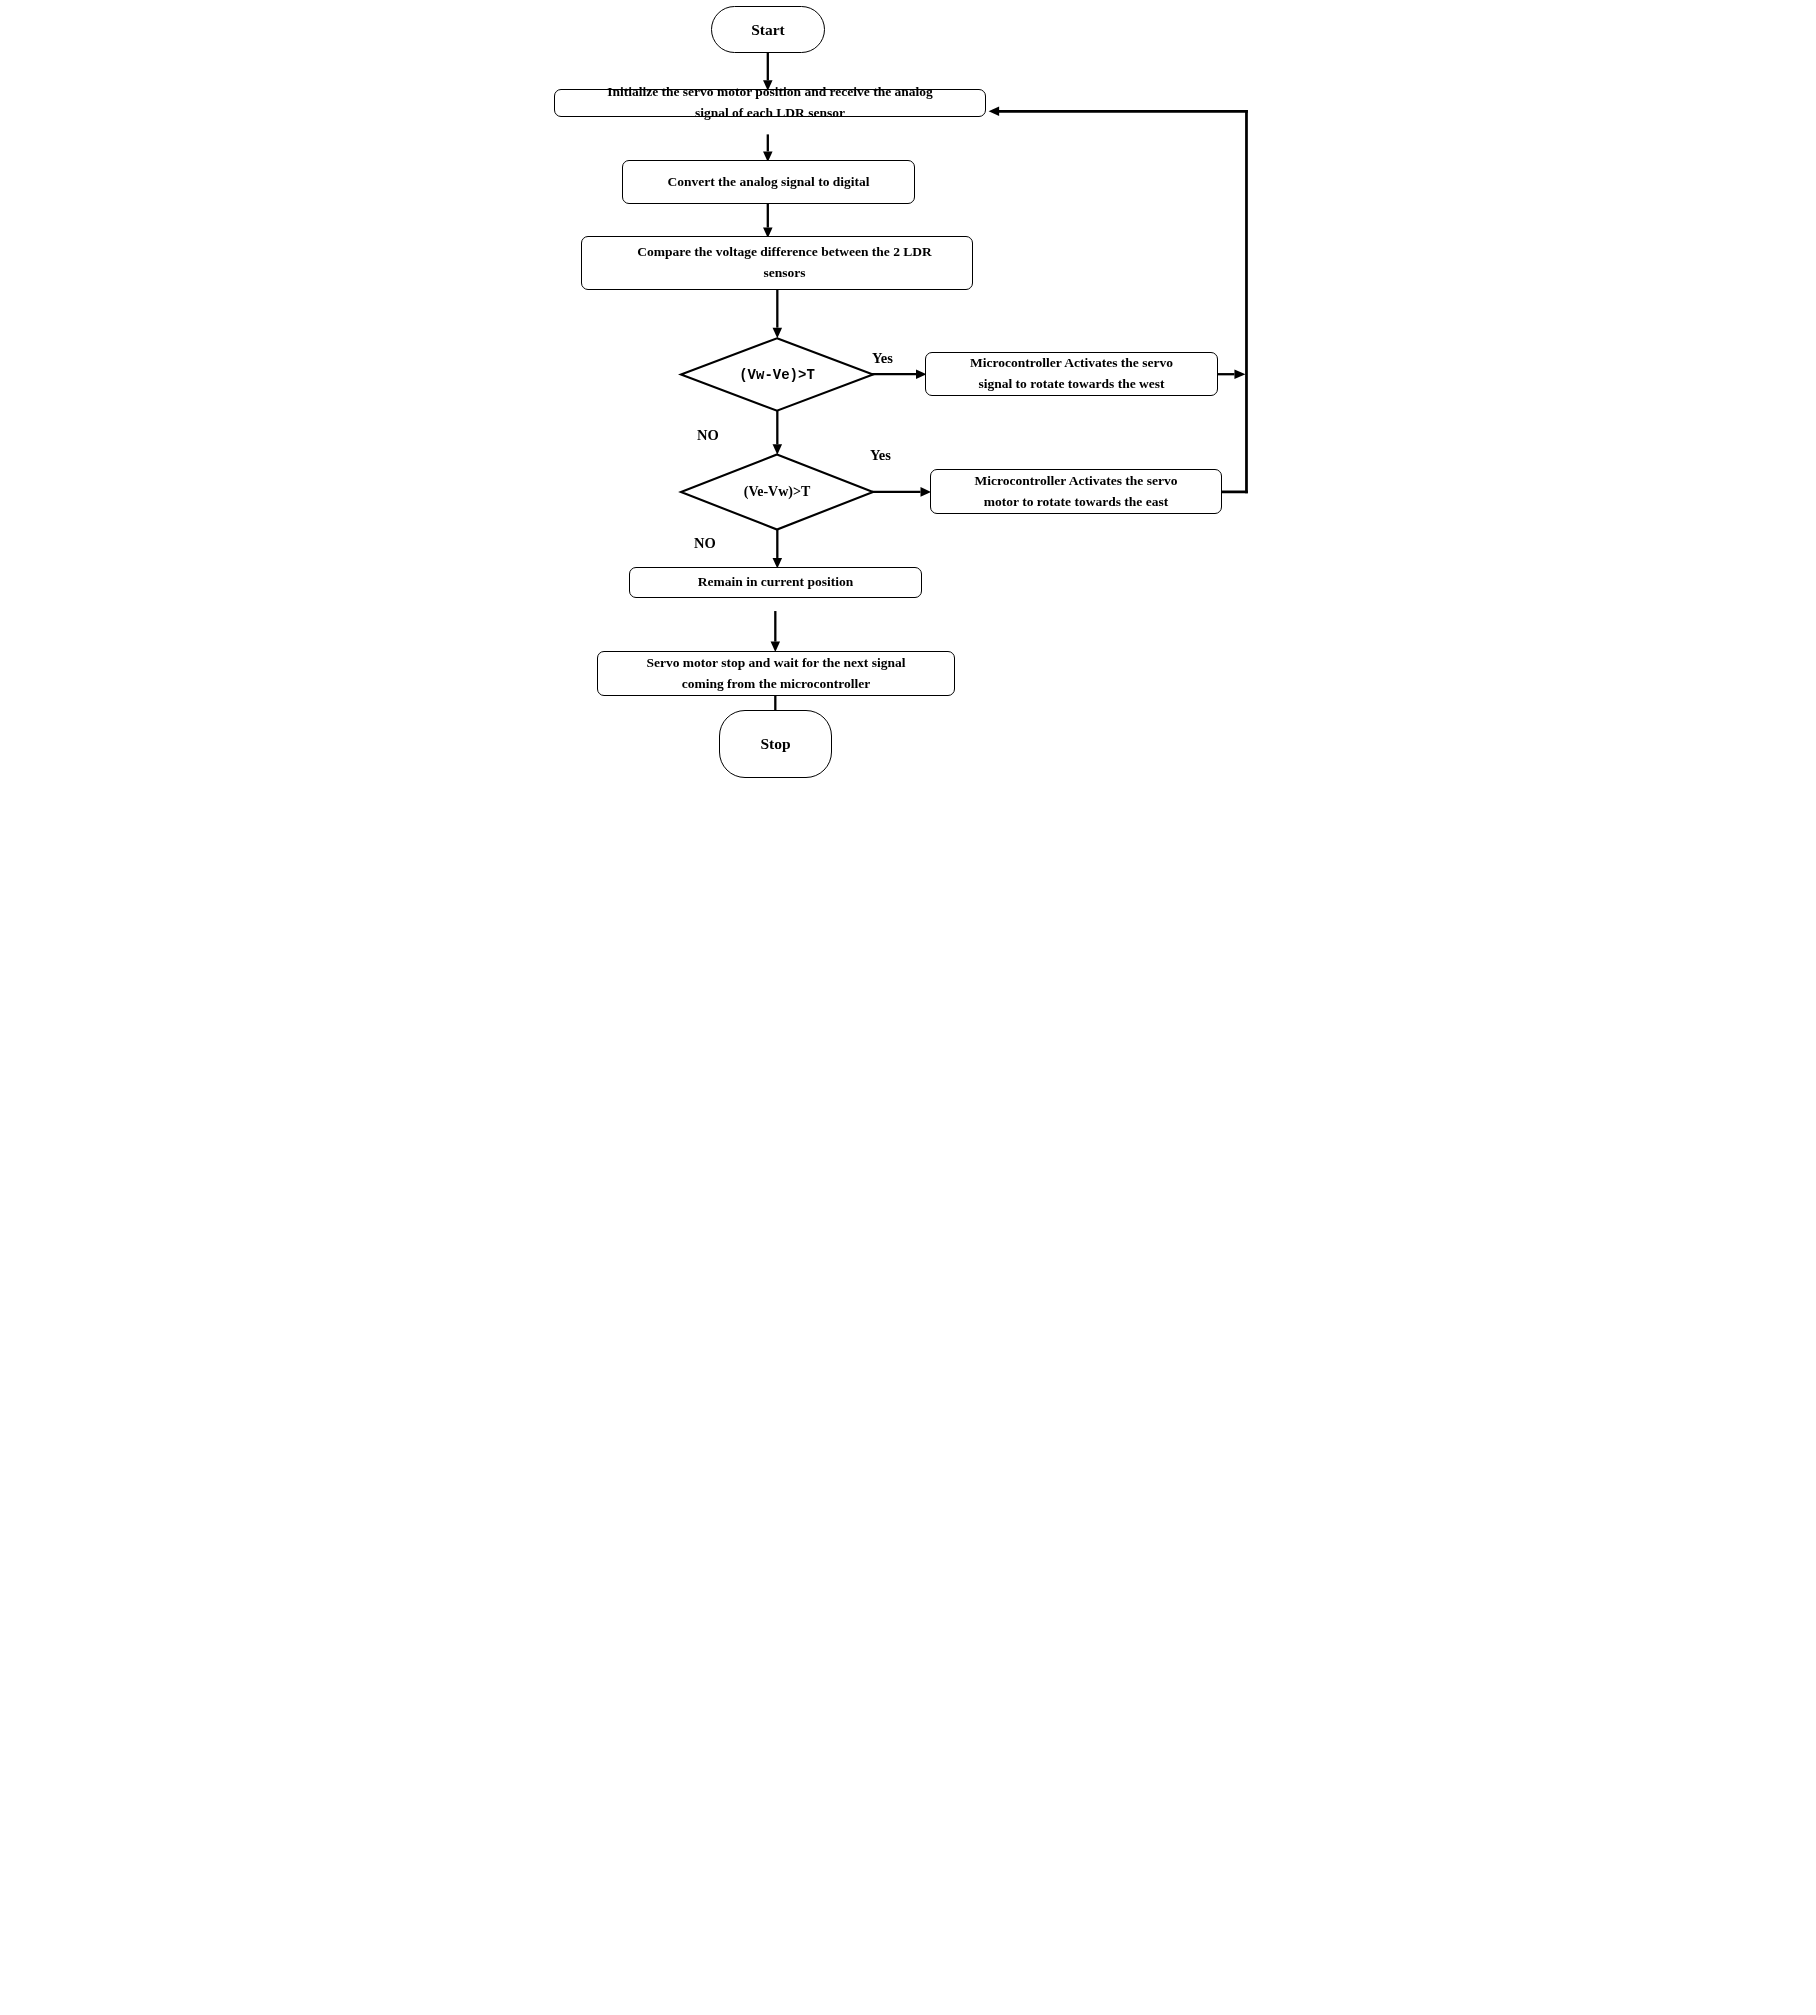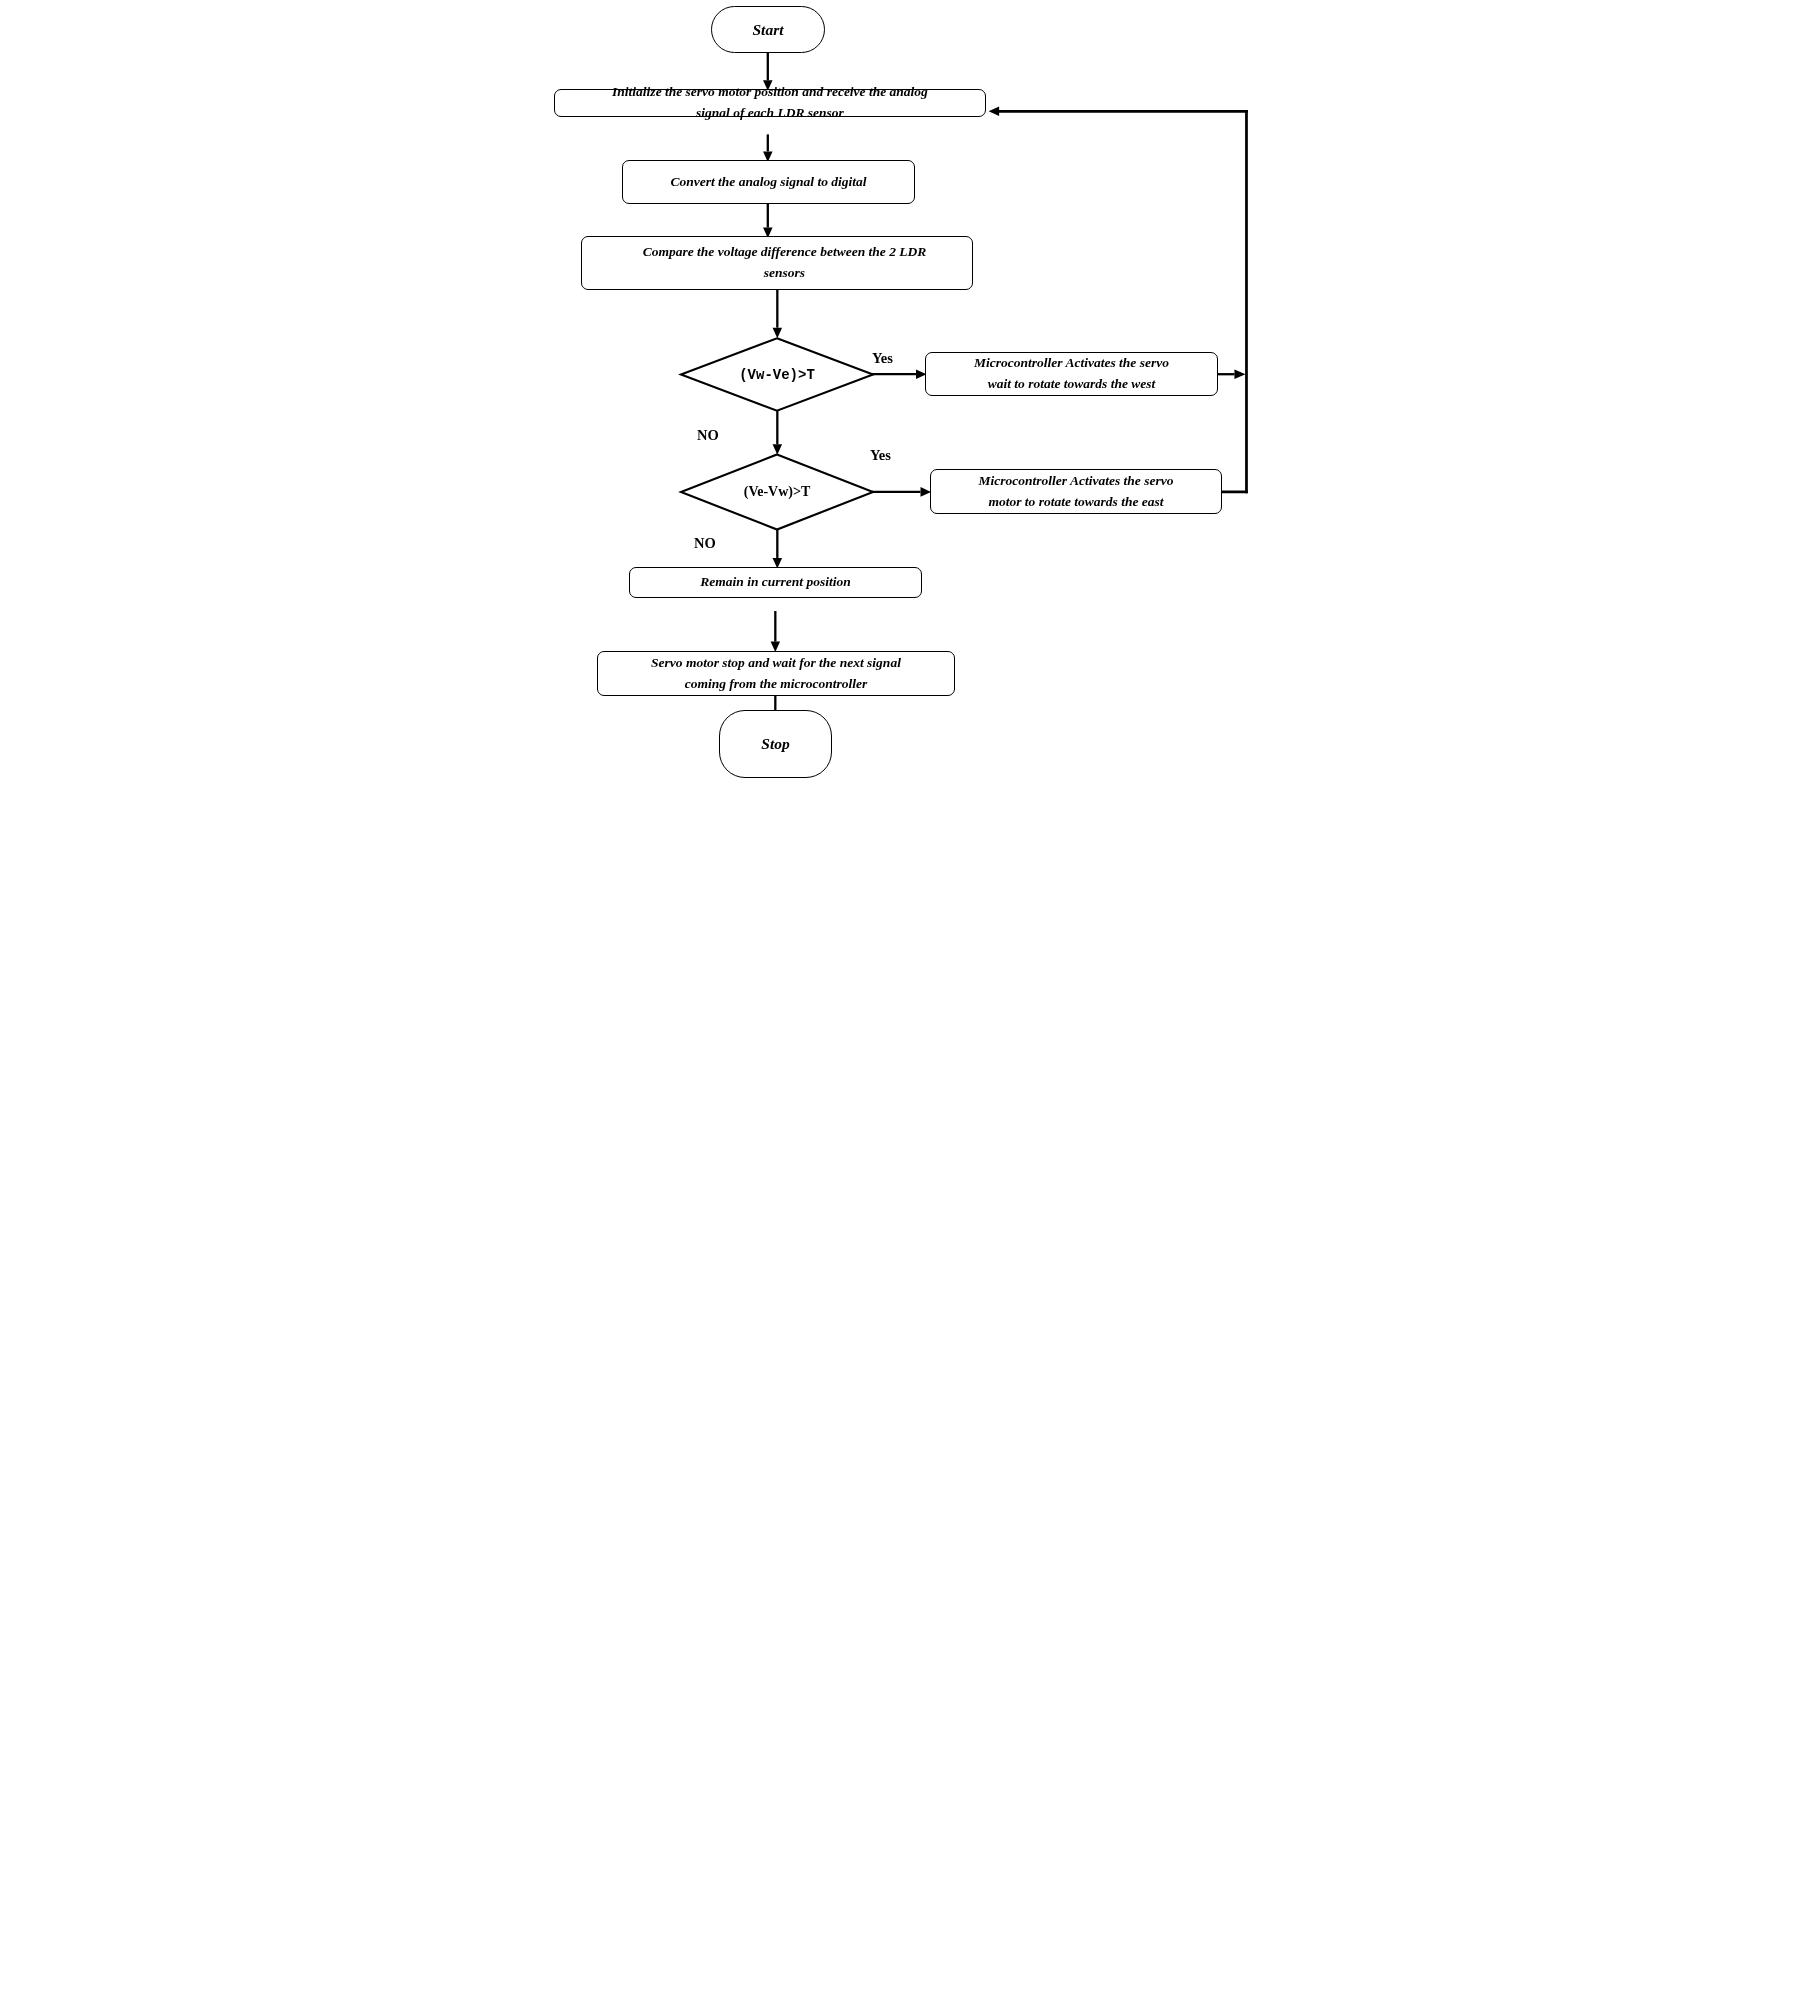--- a/index.html
+++ b/index.html
@@ -42,21 +42,20 @@
     border: 1.5px solid #000000;
     display: flex;
     flex-direction: column;
     align-items: center;
     justify-content: center;
     text-align: left;
     font-weight: bold;
     font-size: 13.5px;
     line-height: 1.52;
     padding: 0 4px;
-    font-style: italic;
   }
   .process { border-radius: 7px; }
   .terminator {
     border-radius: 24px;
     font-size: 15.5px;
   }
   .tline { white-space: nowrap; }
   .diamond {
     position: absolute;
   }
@@ -162,21 +161,21 @@
 
   <div class="diamond" style="left:128px; top:337px; width:200px; height:75px;font-family:Liberation Mono, monospace;">
     <svg width="200" height="75" viewBox="0 0 400 150">
       <polygon points="200,2.5 392,75 200,147.5 8,75" fill="#ffffff" stroke="#000000" stroke-width="4.2" stroke-miterlimit="12"></polygon>
     </svg>
     <div class="dlabel">(Vw-Ve)&gt;T</div>
   </div>
 
   <div class="node process" style="left:376px; top:352px; width:293px; height:44px;">
     <span class="tline">Microcontroller Activates the servo</span>
-    <span class="tline">wait to rotate towards the west</span>
+    <span class="tline">signal to rotate towards the west</span>
   </div>
 
   <div class="diamond" style="left:128px; top:453px; width:200px; height:78px;">
     <svg width="200" height="78" viewBox="0 0 400 155">
       <polygon points="200,2.5 392,77.5 200,152.5 8,77.5" fill="#ffffff" stroke="#000000" stroke-width="4.2" stroke-miterlimit="12"></polygon>
     </svg>
     <div class="dlabel">(Ve-Vw)&gt;T</div>
   </div>
 
   <div class="node process" style="left:381px; top:469px; width:292px; height:45px;">

